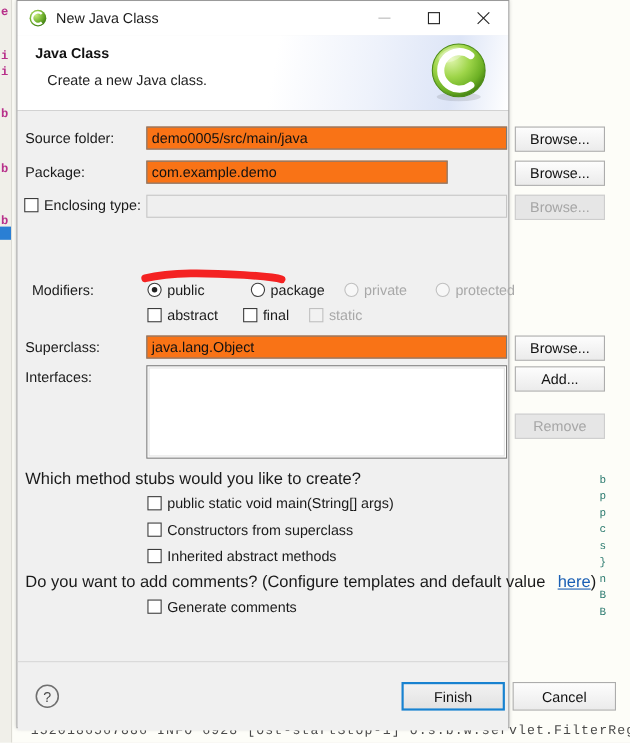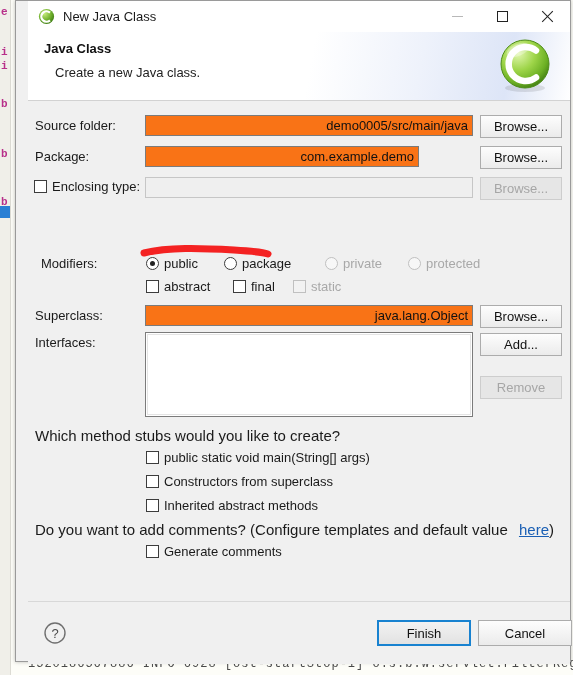--- a/index.html
+++ b/index.html
@@ -31,26 +31,25 @@
   .bg-console {
     position: absolute; left: 28px; bottom: 0px; width: 545px; height: 18px;
     font-family: "Liberation Mono", monospace; font-size: 12px;
     color: #4a4a4a; white-space: nowrap; overflow: hidden;
     letter-spacing: 1px;
   }
 
   
   #dialog {
     position: absolute; left: 15px; top: 0px;
-    width: 556px; height: 662px;
+    width: 448px; height: 662px;
     background: #f0f0f0;
     border: 1px solid #9a9a9a;
     box-sizing: border-box;
     box-shadow: 0 0 4px rgba(0,0,0,.25);
-    padding-left: 12px;
   }
 
   
   .titlebar {
     height: 31px; background: #ffffff;
     display: flex; align-items: center;
     position: relative;
   }
   .title-icon { width: 17px; height: 17px; margin-left: 10px; margin-right: 8px; flex: 0 0 auto;}
   .title-text { font-size: 13px; color: #1a1a1a; }
@@ -78,21 +77,21 @@
     position: absolute; left: 16px; top: 9px;
     font-size: 13px; font-weight: bold; color: #111;
   }
   .banner-sub {
     position: absolute; left: 27px; top: 33px;
     font-size: 13px; color: #222;
   }
   .banner-logo { position: absolute; right: 16px; top: 4px; }
 
   
-  .dlg-body { position: relative; height: 500px; background: #f0f0f0; text-align: right; }
+  .dlg-body { position: relative; height: 500px; background: #f0f0f0; }
 
   .row { position: absolute; left: 0; width: 100%; height: 22px; }
   .lbl {
     position: absolute; font-size: 13px; color: #1a1a1a;
     top: 3px;
   }
   .field {
     position: absolute;
     height: 21px; box-sizing: border-box;
     background: #f97316; border: 1px solid #7b7b7b;
@@ -270,21 +269,21 @@
     <svg style="position:absolute; left:110px; top:142px" width="150" height="18">
       <path d="M6,10 C30,4 62,5 96,7 C112,8 124,9 130,11" stroke="#f42222" stroke-width="7" fill="none" stroke-linecap="round"></path>
     </svg>
 
     <div class="row" style="top:152px">
       <span class="lbl" style="left:13px">Modifiers:</span>
       <span class="opt" style="left:118px; top:3px">
         <i class="rb checked"></i>
         <span>public</span>
       </span>
-      <span class="opt" style="left:196px; top:3px">
+      <span class="opt" style="left:212px; top:3px">
         <i class="rb"></i>
         <span>package</span>
       </span>
       <span class="opt disabled" style="left:297px; top:3px">
         <i class="rb disabled"></i>
         <span>private</span>
       </span>
       <span class="opt disabled" style="left:380px; top:3px">
         <i class="rb disabled"></i>
         <span>protected</span>

